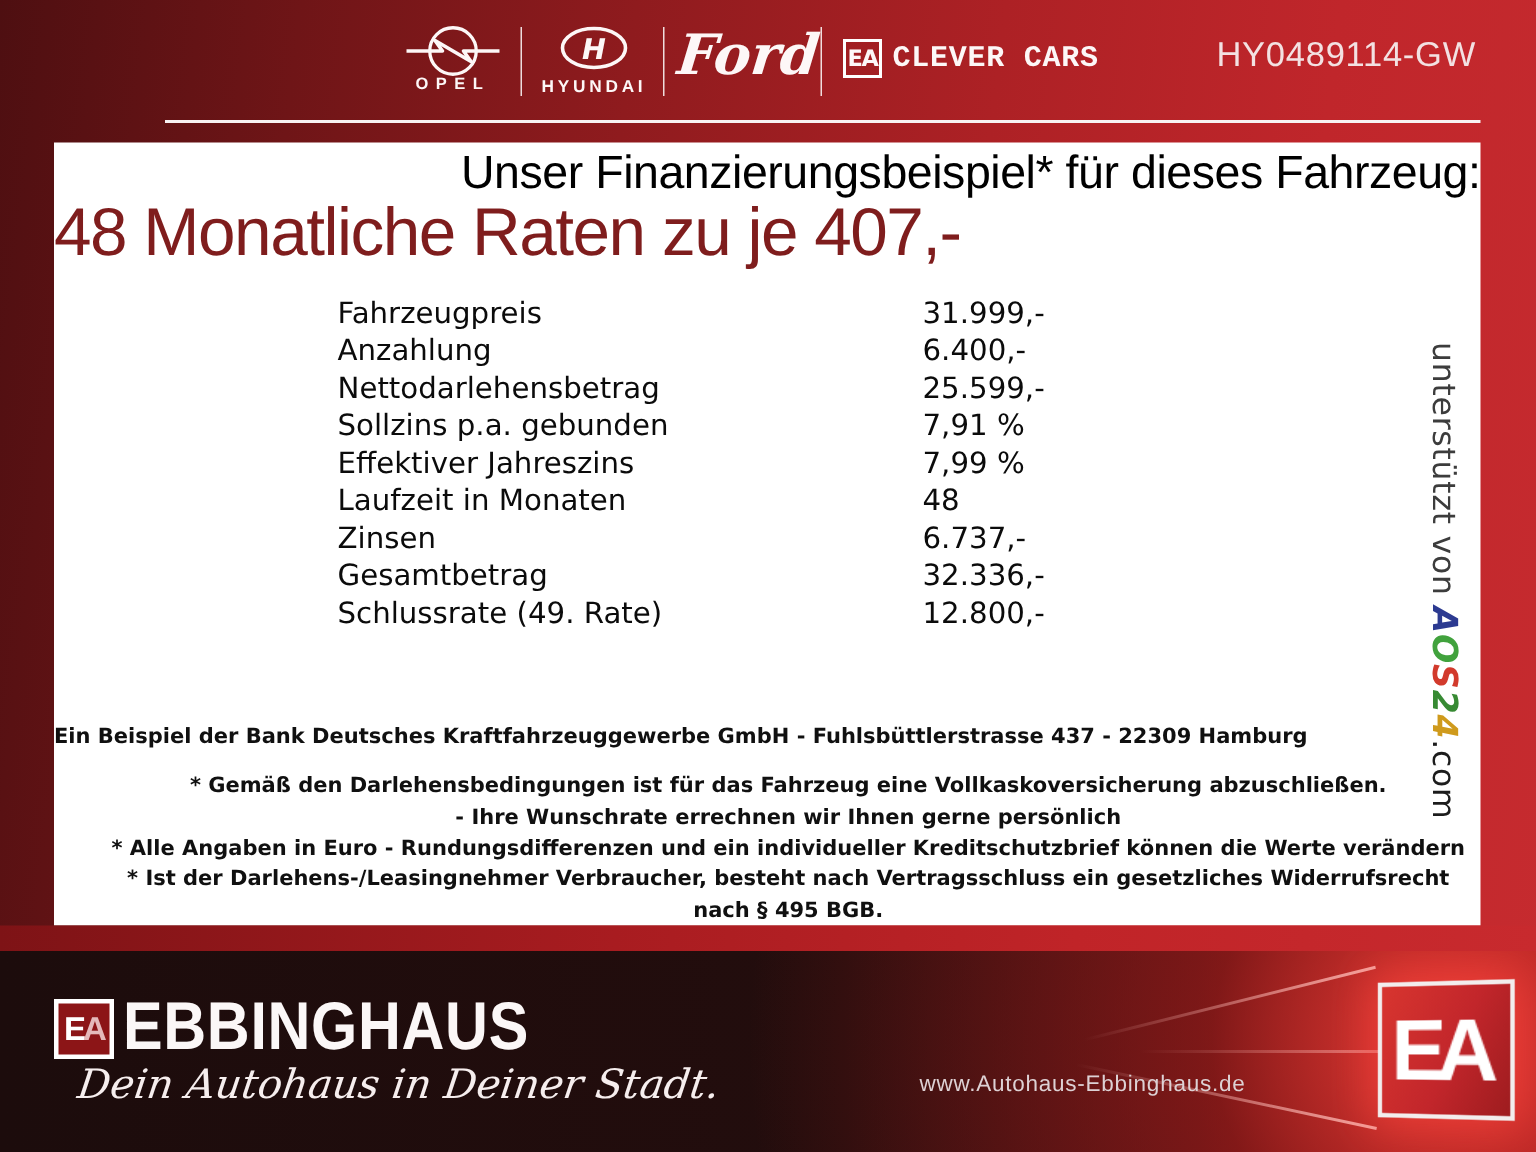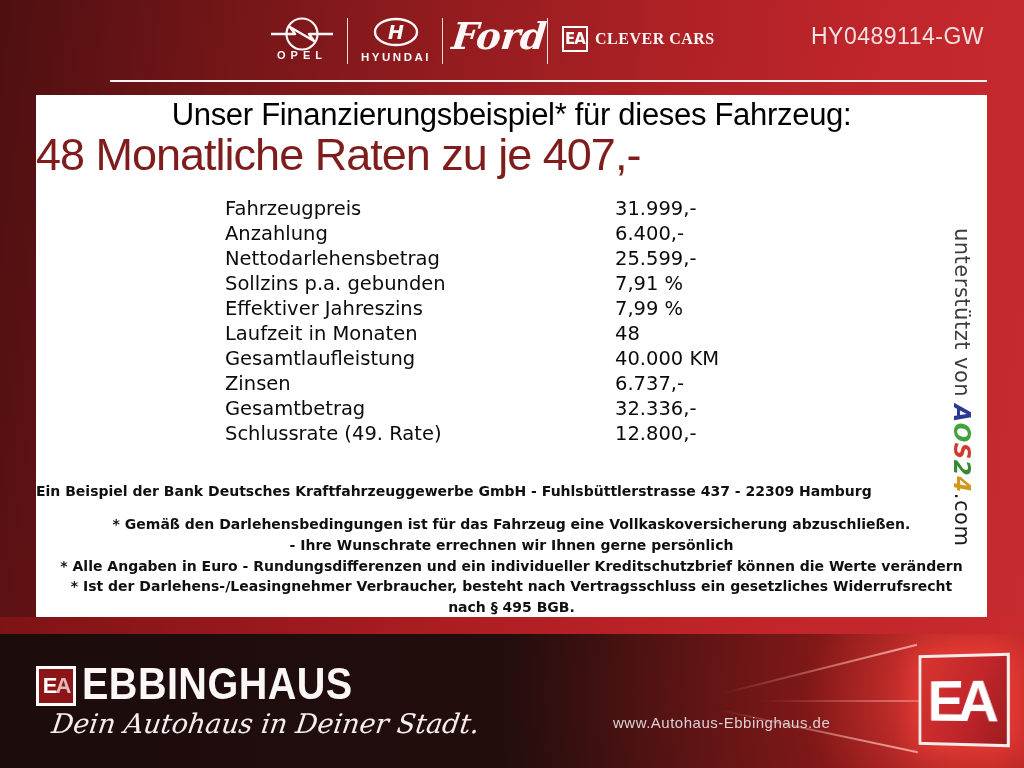--- a/index.html
+++ b/index.html
@@ -14,39 +14,39 @@
   .logo { position:absolute; color:#fdf7f7; text-align:center; }
   .logo svg { display:block; }
   .opel { left:266px; top:15px; }
   .hyundai { left:356px; top:15px; }
   .ford { left:452px; top:14px; font-family:"DejaVu Serif","Liberation Serif",serif;
           font-style:italic; font-weight:bold; font-size:37px; transform:skewX(-6deg); }
   .clever { left:562px; top:26px; display:flex; align-items:center; gap:7px; }
   .clever .ea-mini { width:26px; height:26px; border:2px solid #fff; box-sizing:border-box;
           display:flex; align-items:center; justify-content:center;
           font-size:15px; font-weight:bold; letter-spacing:-1px; }
-  .clever .clever-label { font-size:16px; font-weight:bold; letter-spacing:.5px;
-          font-family:Liberation Serif, serif; }
+  .clever .clever-label { font-size:20px; font-weight:bold; letter-spacing:.5px;
+          font-family:Liberation Mono, monospace; }
   .vehicle-id { position:absolute; right:40px; top:23px; font-size:23px; color:#f3e1e2;
           font-family:"Liberation Sans",sans-serif; letter-spacing:.5px; }
   .bar-underline { position:absolute; left:110px; top:80px; width:877px; height:2px; background:#f8f2f2; }
 
   
   .panel { position:absolute; left:36px; top:95px; width:951px; height:522px; background:#ffffff; }
-  .headline-1 { position:absolute; top:2px; left:0; width:100%; text-align:center;
+  .headline-1 { position:absolute; top:2px; left:0; width:100%; text-align:right;
           font-family:"Liberation Sans",sans-serif; font-size:31px; color:#000; letter-spacing:-.3px; }
   .headline-2 { position:absolute; top:34px; left:0; width:100%; 
           font-family:"Liberation Sans",sans-serif; font-size:45px; color:#7f1d1d; letter-spacing:-1px; }
   .fin-table { position:absolute; left:189px; top:101px; font-size:19.5px; color:#0b0b0b; }
   .fin-row { display:flex; height:25px; line-height:25px;align-items:center; }
   .fin-label { width:390px; }
   .bank-note { position:absolute; top:388px; left:0; width:100%; text-align:left;
           font-size:14px; font-weight:bold; color:#101010; }
   .disclaimer { position:absolute; top:419px; left:0; width:100%; text-align:center;
-          font-size:14px; font-weight:bold; color:#101010; line-height:20.8px; }
+          font-size:14px; font-weight:bold; color:#101010; line-height:20.8px;padding-left:14px; }
 
   
   .support { position:absolute; left:944px; top:228px; height:300px;
           writing-mode:vertical-rl; font-size:21px; line-height:36px; color:#3c3c3c;
           letter-spacing:.5px; white-space:nowrap; }
   .support .aos-letter { font-weight:bold; font-style:italic; font-size:23px; }
   .support .aos-suffix { color:#1c1c1c; }
 
   
   .footer-strip { position:absolute; left:0; top:617px; width:1024px; height:17px;
@@ -152,24 +152,20 @@
       </div>
       <div class="fin-row">
         <span class="fin-label">Effektiver Jahreszins</span>
         <span class="fin-value">7,99 %</span>
       </div>
       <div class="fin-row">
         <span class="fin-label">Laufzeit in Monaten</span>
         <span class="fin-value">48</span>
       </div>
       <div class="fin-row">
-        <span class="fin-label">Gesamtlaufleistung</span>
-        <span class="fin-value">40.000 KM</span>
-      </div>
-      <div class="fin-row">
         <span class="fin-label">Zinsen</span>
         <span class="fin-value">6.737,-</span>
       </div>
       <div class="fin-row">
         <span class="fin-label">Gesamtbetrag</span>
         <span class="fin-value">32.336,-</span>
       </div>
       <div class="fin-row">
         <span class="fin-label">Schlussrate (49. Rate)</span>
         <span class="fin-value">12.800,-</span>

